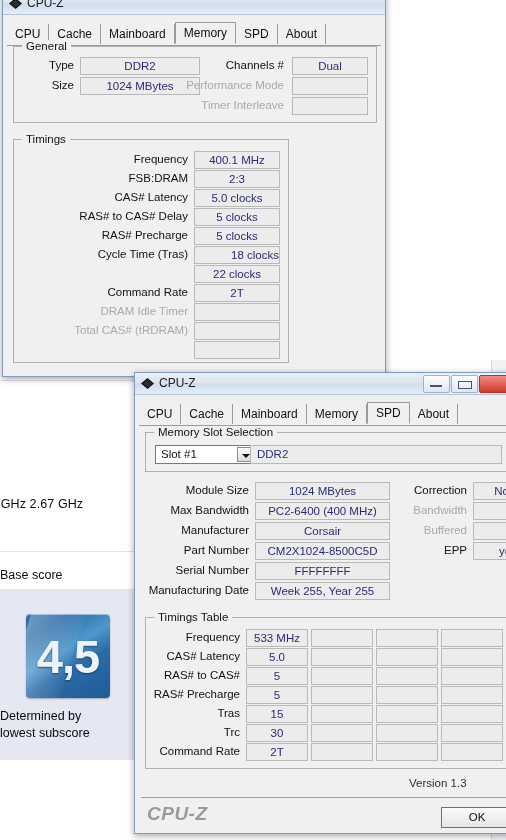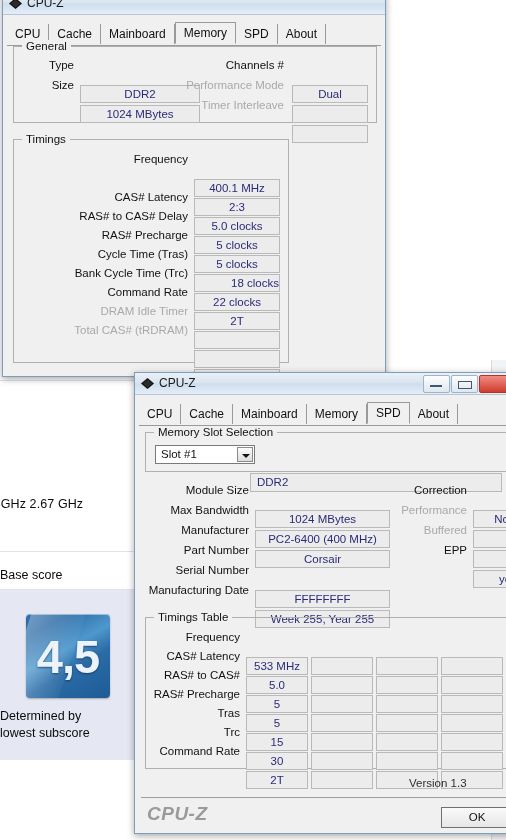--- a/index.html
+++ b/index.html
@@ -236,21 +236,20 @@
     background: #ececec;
     border: 1px solid #b9b9b9;
     box-sizing: border-box;
     font-size: 11.5px;
     color: #2a2a7a;
     text-align: center;
     line-height: 16px;
     height: 18px;
     overflow: hidden;
     white-space: nowrap;
-    margin-top: 28px;
   }
   .val.left { text-align: left; padding-left: 6px; }
   .val.empty { color: transparent; }
 
   
   .combo {
     position: absolute;
     height: 19px;
     border: 1px solid #7a7a7a;
     background: #fff;
@@ -377,35 +376,35 @@
     <div class="lbl dim" style="left:160px; top:52px; width:110px;">Timer Interleave</div>
     <div class="val empty" style="left:278px; top:50px; width:76px;"></div>
   </div>
 
   <div class="groupbox" style="left:10px; top:146px; width:276px; height:224px;">
     <div class="legend">Timings</div>
 
     <div class="lbl" style="left:4px; top:13px; width:170px;">Frequency</div>
     <div class="val" style="left:180px; top:11px; width:86px;">400.1 MHz</div>
 
+    <div class="lbl" style="left:4px; top:32px; width:170px;">FSB:DRAM</div>
     <div class="val" style="left:180px; top:30px; width:86px;">2:3</div>
 
     <div class="lbl" style="left:4px; top:51px; width:170px;">CAS# Latency</div>
     <div class="val" style="left:180px; top:49px; width:86px;">5.0 clocks</div>
 
     <div class="lbl" style="left:4px; top:70px; width:170px;">RAS# to CAS# Delay</div>
     <div class="val" style="left:180px; top:68px; width:86px;">5 clocks</div>
 
     <div class="lbl" style="left:4px; top:89px; width:170px;">RAS# Precharge</div>
     <div class="val" style="left:180px; top:87px; width:86px;">5 clocks</div>
 
     <div class="lbl" style="left:4px; top:108px; width:170px;">Cycle Time (Tras)</div>
     <div class="val" style="left:180px; top:106px; width:86px;text-align:right;">18 clocks</div>
 
-    <div class="lbl" style="left:4px; top:127px; width:170px;">Bank Cycle Time (Trc)</div>
     <div class="val" style="left:180px; top:125px; width:86px;">22 clocks</div>
 
     <div class="lbl" style="left:4px; top:146px; width:170px;">Command Rate</div>
     <div class="val" style="left:180px; top:144px; width:86px;">2T</div>
 
     <div class="lbl dim" style="left:4px; top:165px; width:170px;">DRAM Idle Timer</div>
     <div class="val empty" style="left:180px; top:163px; width:86px;"></div>
 
     <div class="lbl dim" style="left:4px; top:184px; width:170px;">Total CAS# (tRDRAM)</div>
     <div class="val empty" style="left:180px; top:182px; width:86px;"></div>
@@ -457,31 +456,32 @@
     <div class="lbl" style="left:0px; top:3px; width:104px;">Module Size</div>
     <div class="val" style="left:110px; top:1px; width:135px;">1024 MBytes</div>
 
     <div class="lbl" style="left:0px; top:23px; width:104px;">Max Bandwidth</div>
     <div class="val" style="left:110px; top:21px; width:135px;">PC2-6400 (400 MHz)</div>
 
     <div class="lbl" style="left:0px; top:43px; width:104px;">Manufacturer</div>
     <div class="val" style="left:110px; top:41px; width:135px;">Corsair</div>
 
     <div class="lbl" style="left:0px; top:63px; width:104px;">Part Number</div>
+    <div class="val" style="left:110px; top:61px; width:135px;">CM2X1024-8500C5D</div>
 
     <div class="lbl" style="left:0px; top:83px; width:104px;">Serial Number</div>
     <div class="val" style="left:110px; top:81px; width:135px;">FFFFFFFF</div>
 
     <div class="lbl" style="left:0px; top:103px; width:104px;">Manufacturing Date</div>
     <div class="val" style="left:110px; top:101px; width:135px;">Week 255, Year 255</div>
 
     <div class="lbl" style="left:250px; top:3px; width:72px;">Correction</div>
     <div class="val" style="left:328px; top:1px; width:70px;">None</div>
 
-    <div class="lbl dim" style="left:250px; top:23px; width:72px;">Performance</div>
+    <div class="lbl dim" style="left:250px; top:23px; width:72px;">Bandwidth</div>
     <div class="val empty" style="left:328px; top:21px; width:70px;"></div>
 
     <div class="lbl dim" style="left:250px; top:43px; width:72px;">Buffered</div>
     <div class="val empty" style="left:328px; top:41px; width:70px;"></div>
 
     <div class="lbl" style="left:250px; top:63px; width:72px;">EPP</div>
     <div class="val" style="left:328px; top:61px; width:70px;">yes</div>
   </div>
 
   <div class="groupbox" style="left:10px; top:244px; width:364px; height:152px;">

